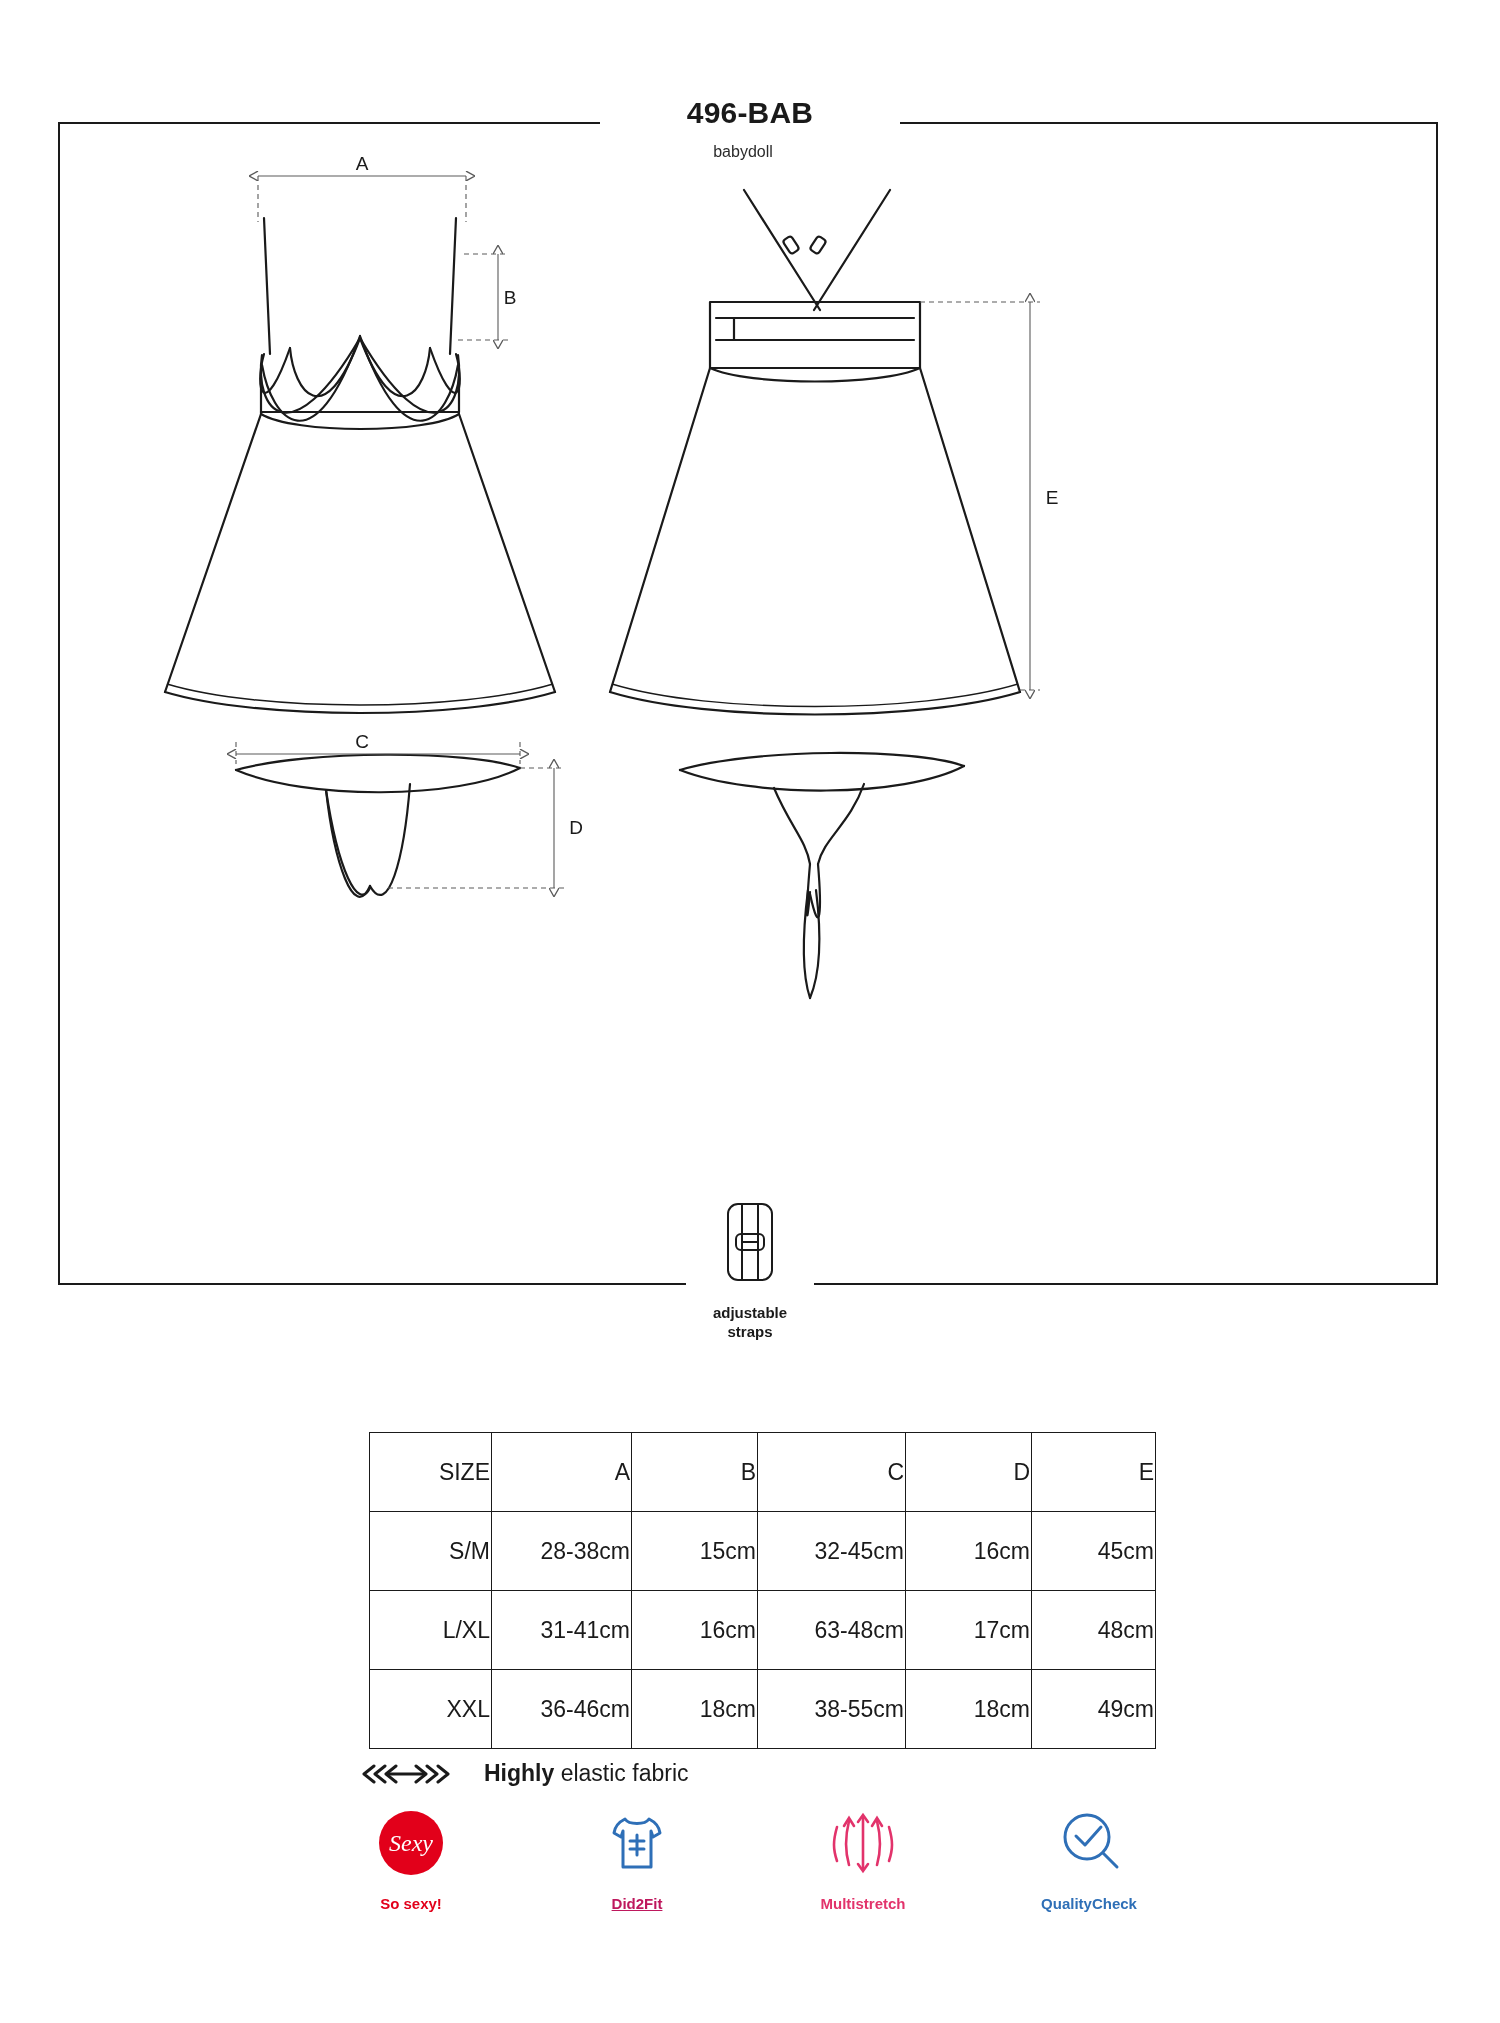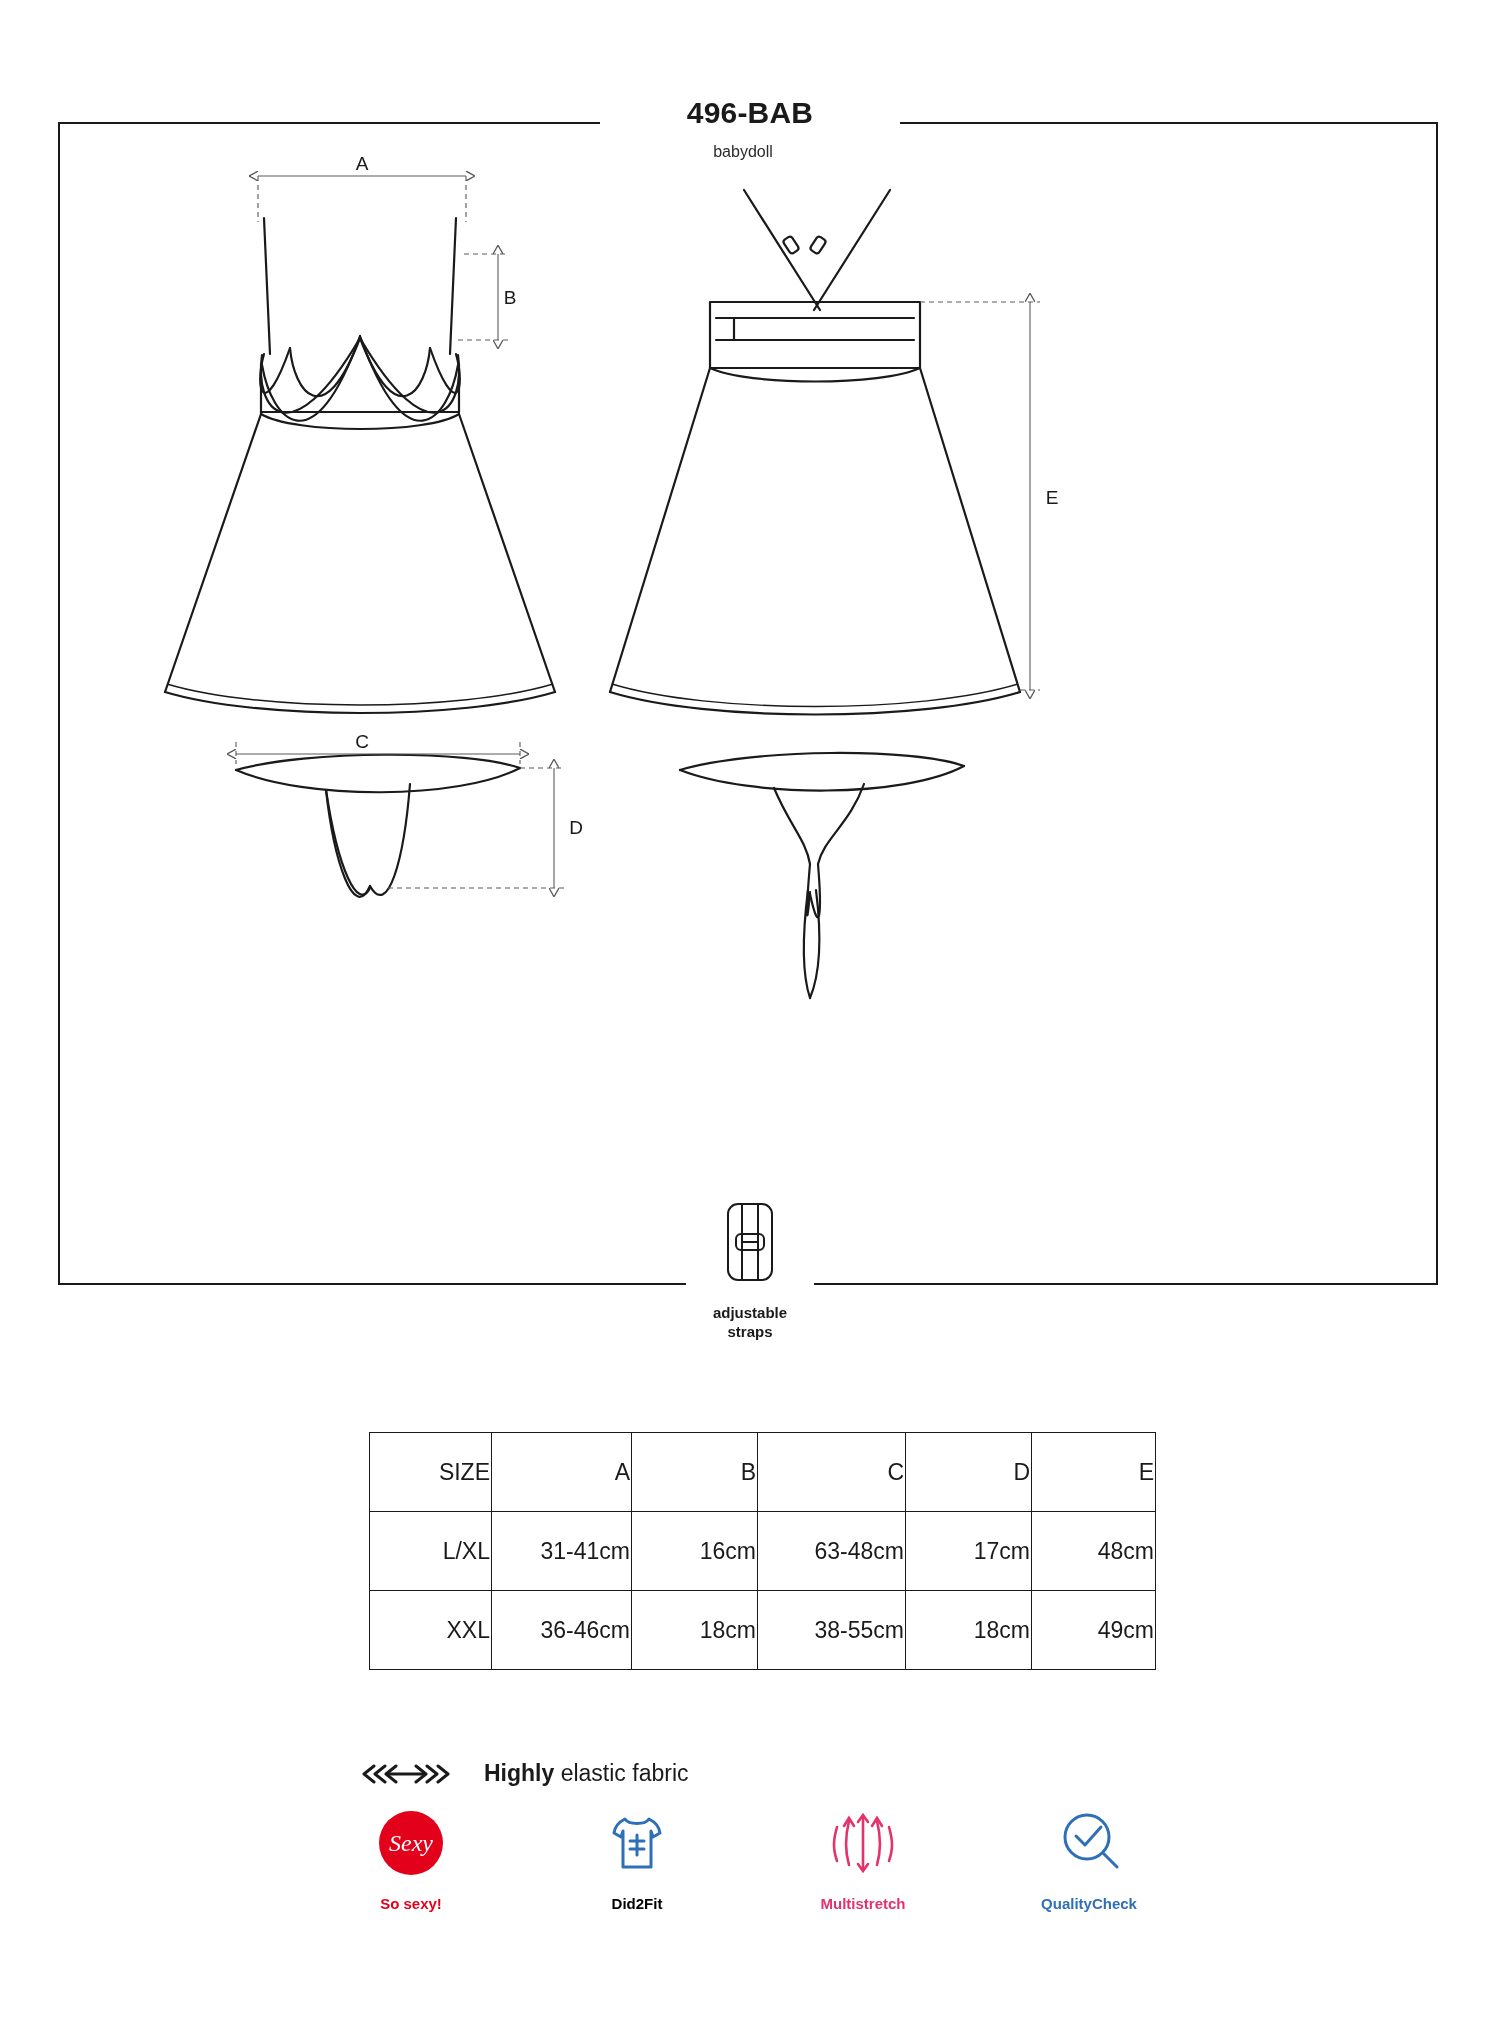--- a/index.html
+++ b/index.html
@@ -114,21 +114,21 @@
     position:absolute;
     left:0;right:0;top:1803px;
     display:flex;
     justify-content:center;
     gap:86px;
   }
   .badge{width:140px;text-align:center;}
   .badge-art{height:80px;display:flex;align-items:center;justify-content:center;}
   .badge-label{margin-top:12px;font-size:15px;font-weight:bold;}
   .lbl-sexy{color:#e2001a;}
-  .lbl-did{color:#000000;}
+  .lbl-did{color:#be185d;text-decoration:underline;}
   .lbl-multi{color:#e2336b;}
   .lbl-quality{color:#2e6fb7;}
 </style>
 </head>
 <body>
 
 <div class="sheet">
 
   <div class="frame"></div>
   <div class="frame-gap-top"></div>
@@ -279,20 +279,28 @@
           <th>SIZE</th>
           <th>A</th>
           <th>B</th>
           <th>C</th>
           <th>D</th>
           <th>E</th>
         </tr>
       </thead>
       <tbody>
         <tr>
+          <td>S/M</td>
+          <td>28-38cm</td>
+          <td>15cm</td>
+          <td>32-45cm</td>
+          <td>16cm</td>
+          <td>45cm</td>
+        </tr>
+        <tr>
           <td>L/XL</td>
           <td>31-41cm</td>
           <td>16cm</td>
           <td>63-48cm</td>
           <td>17cm</td>
           <td>48cm</td>
         </tr>
         <tr>
           <td>XXL</td>
           <td>36-46cm</td>

